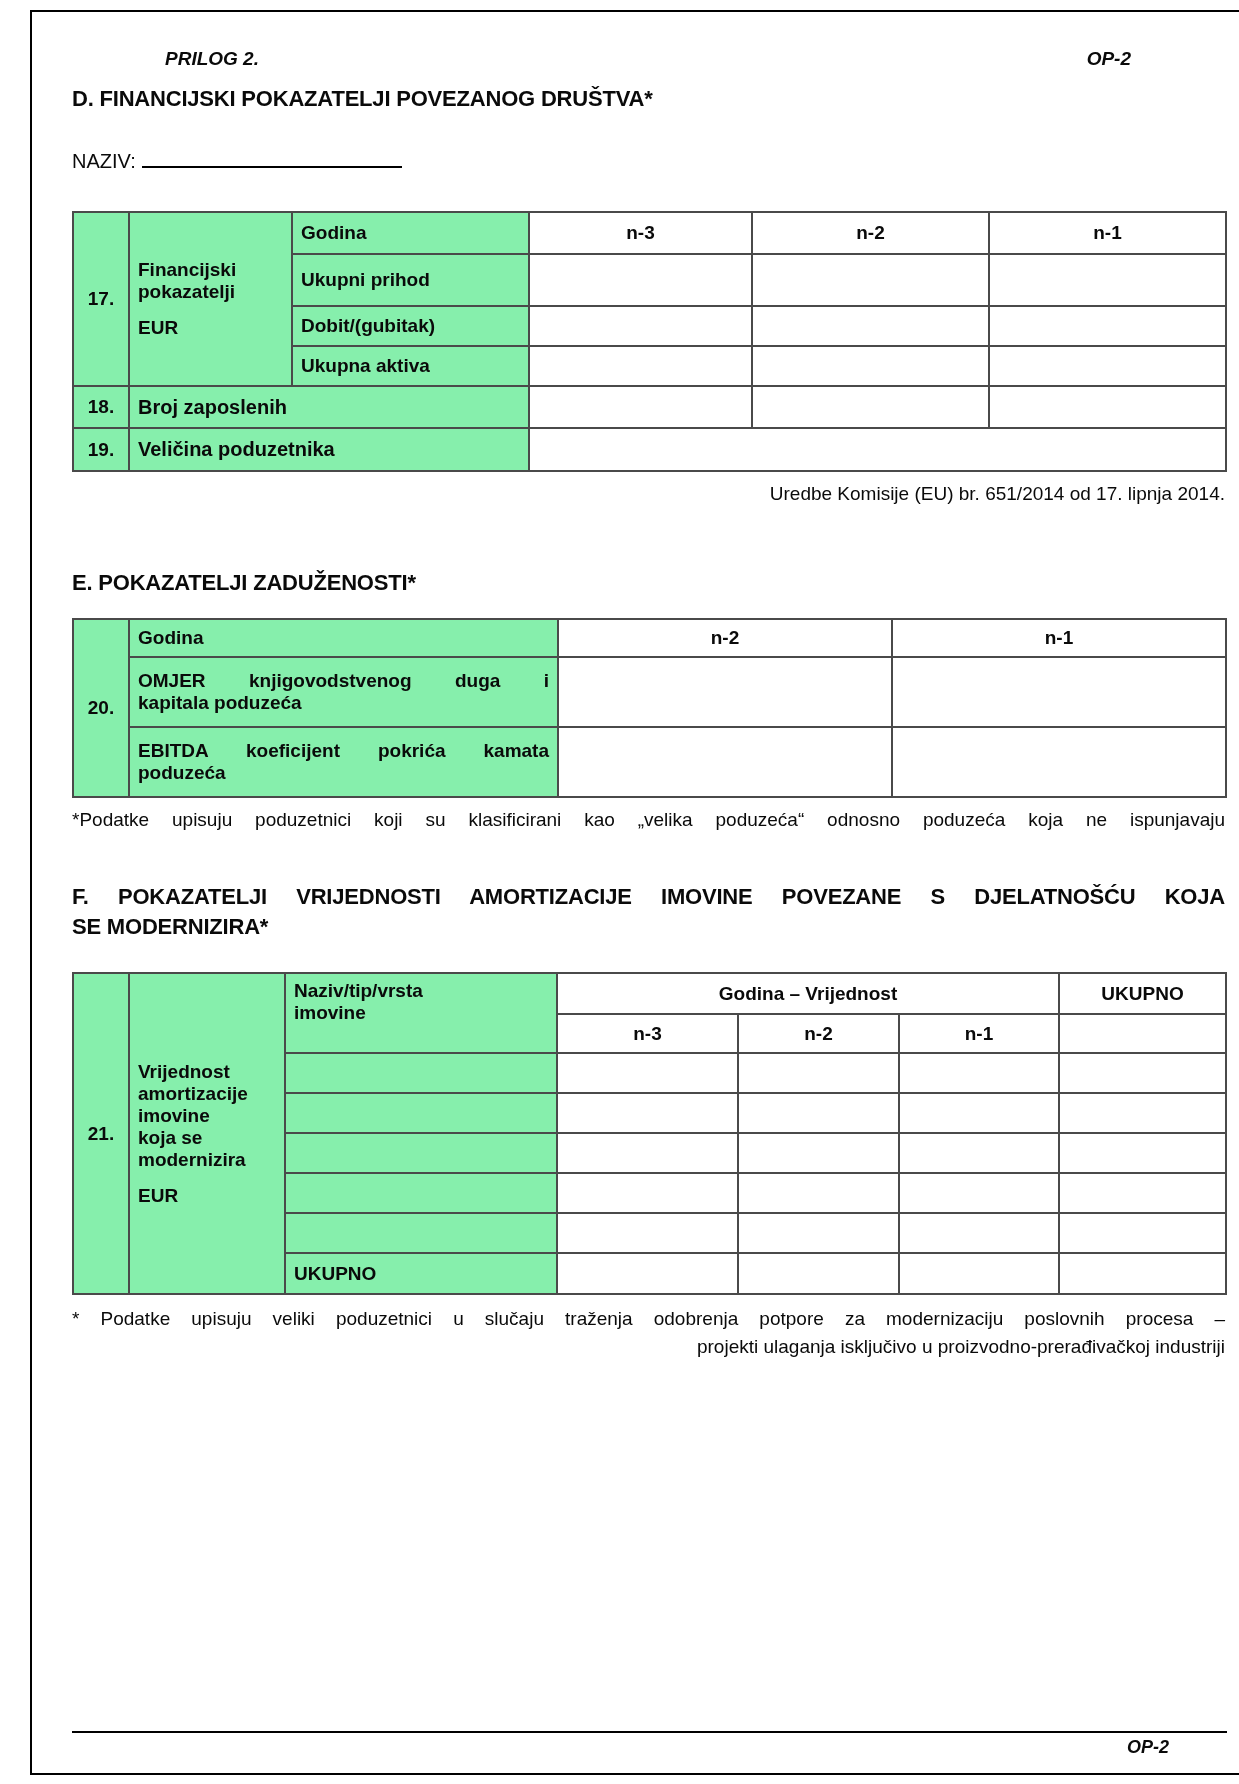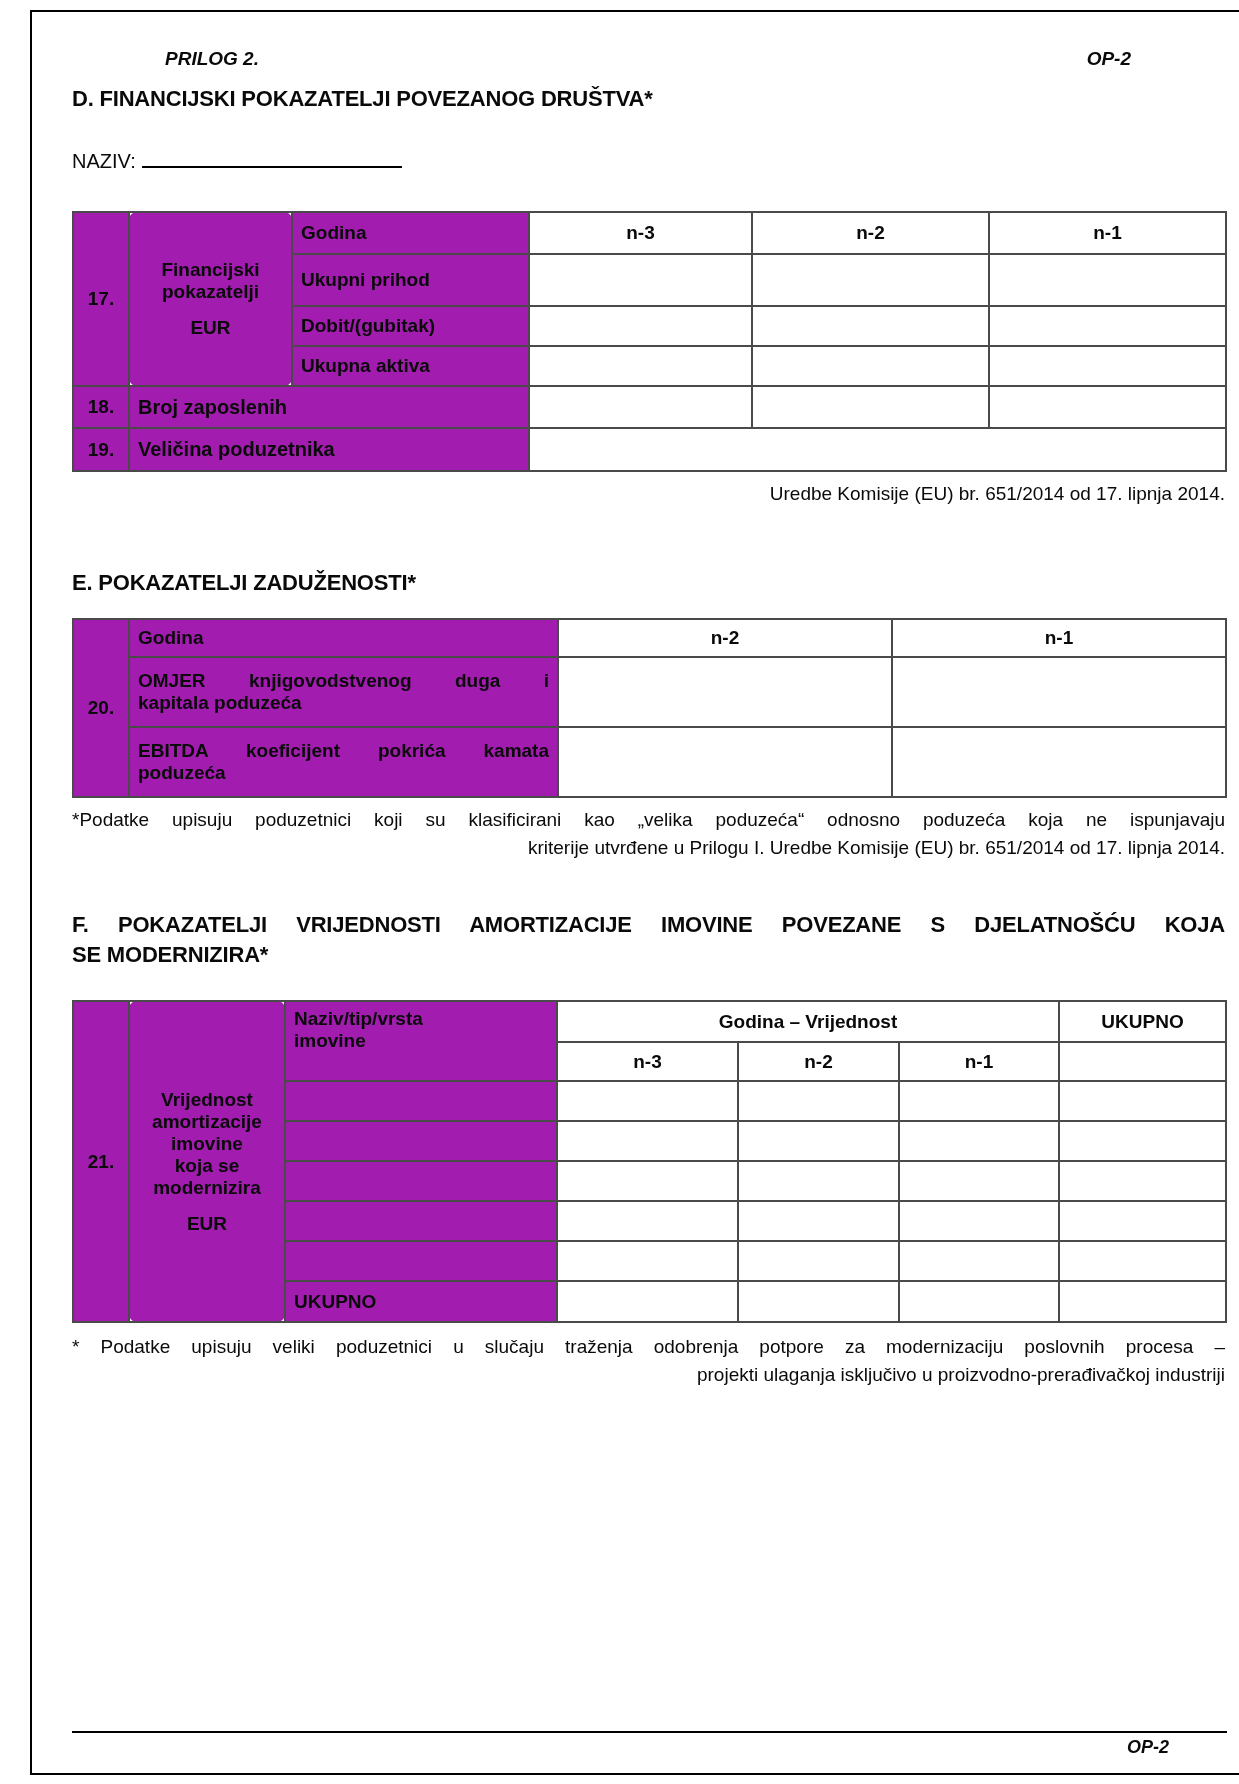--- a/index.html
+++ b/index.html
@@ -19,25 +19,25 @@
   .h-line2{text-align:left;}
 
   .naziv-row{margin-top:34px;font-size:20px;}
   .naziv-line{display:inline-block;width:260px;border-bottom:2px solid #000;
               height:20px;margin-left:6px;vertical-align:baseline;}
 
   table.tbl{border-collapse:collapse;table-layout:fixed;width:1153px;
             border:2px solid #222;}
   table.tbl td{border:2px solid #4a4a4a;padding:2px 8px;font-size:19px;
                vertical-align:middle;overflow:hidden;}
-  .shade{background:#a21caf;}
+  .shade{background:#86efac;}
   .num{text-align:center;font-weight:bold;padding:2px 4px;}
   .vtop{vertical-align:top;padding-top:8px;}
   .lbl{font-weight:bold;padding-left:10px;}
-  .lblc{text-align:center;font-weight:bold;border-radius:8px;}
+  .lblc{font-weight:bold;}
   .yr{text-align:center;font-weight:bold;}
   .in{background:#fff;}
   .pre{white-space:pre-line;}
   .unit{margin-top:14px;}
   .jcell .l1{text-align:justify;text-align-last:justify;font-weight:bold;}
   .jcell .l2{text-align:left;font-weight:bold;}
 
   .tbl-d{margin-top:38px;}
   .tbl-e{margin-top:22px;}
   .tbl-f{margin-top:30px;}
@@ -159,21 +159,20 @@
           <div class="l2">poduzeća</div>
         </td>
         <td class="in"></td>
         <td class="in"></td>
       </tr>
     </tbody>
       </table>
 
     <div class="footnote">
       <div class="fn-l1">*Podatke upisuju poduzetnici koji su klasificirani kao „velika poduzeća“ odnosno poduzeća koja ne ispunjavaju</div>
-      <div class="fn-l2">kriterije utvrđene u Prilogu I. Uredbe Komisije (EU) br. 651/2014 od 17. lipnja 2014.</div>
     </div>
 
     <div class="h-main h-f h-justify">
       <div class="h-line1">F. POKAZATELJI VRIJEDNOSTI AMORTIZACIJE IMOVINE POVEZANE S DJELATNOŠĆU KOJA</div>
       <div class="h-line2">SE MODERNIZIRA*</div>
     </div>
 
     <table class="tbl tbl-f">
       <colgroup>
           <col style="width:56px">

